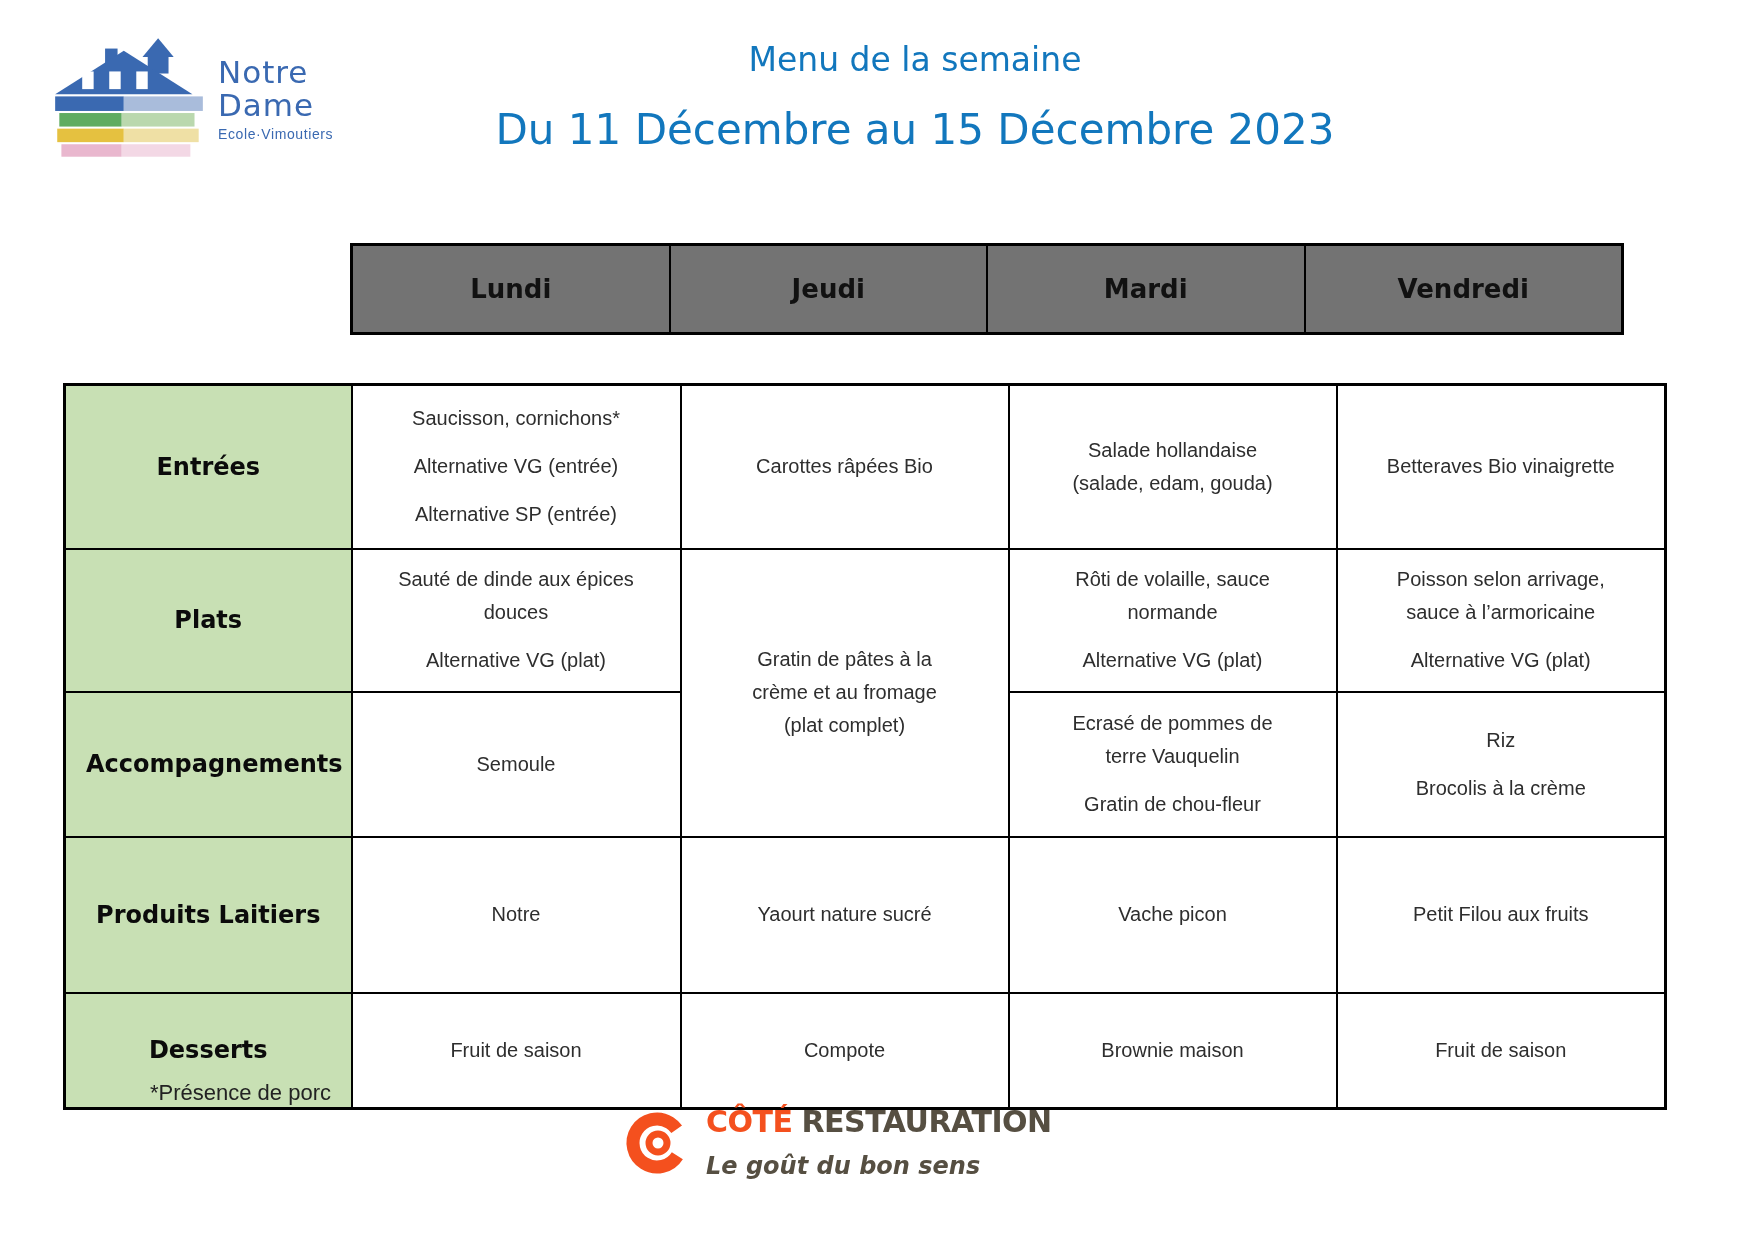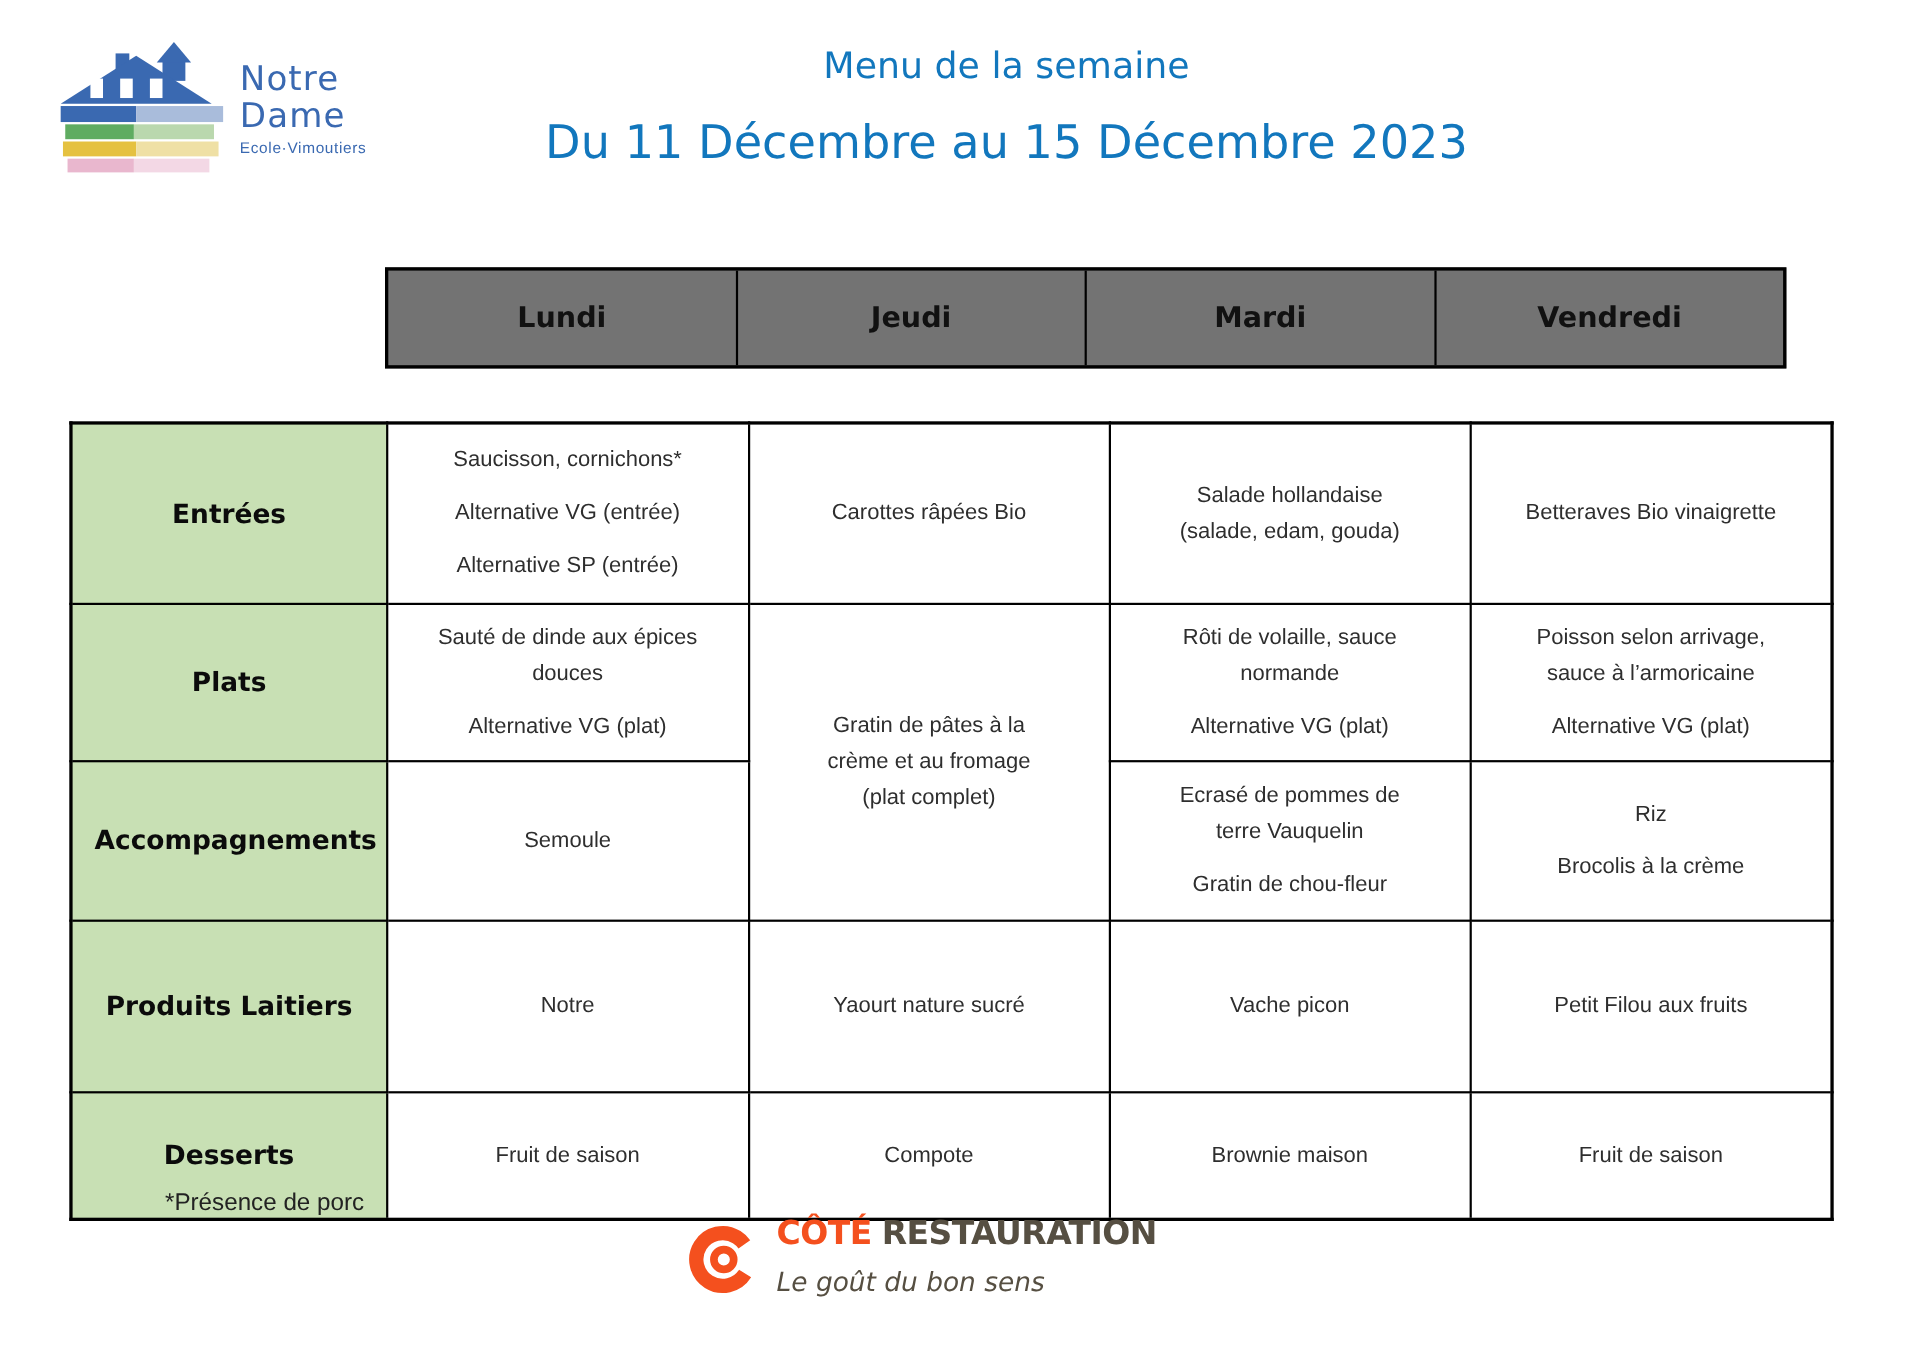--- a/index.html
+++ b/index.html
@@ -33,27 +33,27 @@
   .item + .item{margin-top:15px;}
   .mw205{max-width:205px;margin-left:auto;margin-right:auto;}
   .mw220{max-width:220px;margin-left:auto;margin-right:auto;}
   .mw235{max-width:235px;margin-left:auto;margin-right:auto;}
   .mw245{max-width:245px;margin-left:auto;margin-right:auto;}
   .mw250{max-width:250px;margin-left:auto;margin-right:auto;}
   .mw260{max-width:260px;margin-left:auto;margin-right:auto;}
   
   .footnote{position:absolute;left:150px;top:1080px;font-size:22px;color:#222;}
   
-  .footer-logo{position:absolute;left:622px;top:1106px;display:flex;align-items:flex-end;}
+  .footer-logo{position:absolute;left:622px;top:1106px;display:flex;align-items:center;}
   .footer-logo svg{width:70px;height:70px;}
   .brand-text{margin-left:14px;}
   .brand-line{font-family:"DejaVu Sans", sans-serif;font-weight:bold;font-size:30px;letter-spacing:-0.5px;line-height:32px;}
   .brand-cote{color:#f4501e;}
   .brand-rest{color:#564f42;margin-left:9px;}
-  .brand-tagline{font-family:"DejaVu Sans", sans-serif;font-weight:normal;font-style:italic;font-size:24px;color:#564f42;margin-top:14px;}
+  .brand-tagline{font-family:"DejaVu Sans", sans-serif;font-weight:bold;font-style:italic;font-size:24px;color:#564f42;margin-top:14px;}
 </style>
 </head>
 <body>
 
 <div class="school-logo">
   <svg viewBox="0 0 150 125" aria-hidden="true">
     <rect x="52" y="14" width="12" height="22" fill="#3a69b1"></rect>
     <rect x="93" y="20" width="20" height="18" fill="#3a69b1"></rect>
     <polygon points="88,22 103,4 118,22" fill="#3a69b1"></polygon>
     <polygon points="4,58 70,16 136,58" fill="#3a69b1"></polygon>

